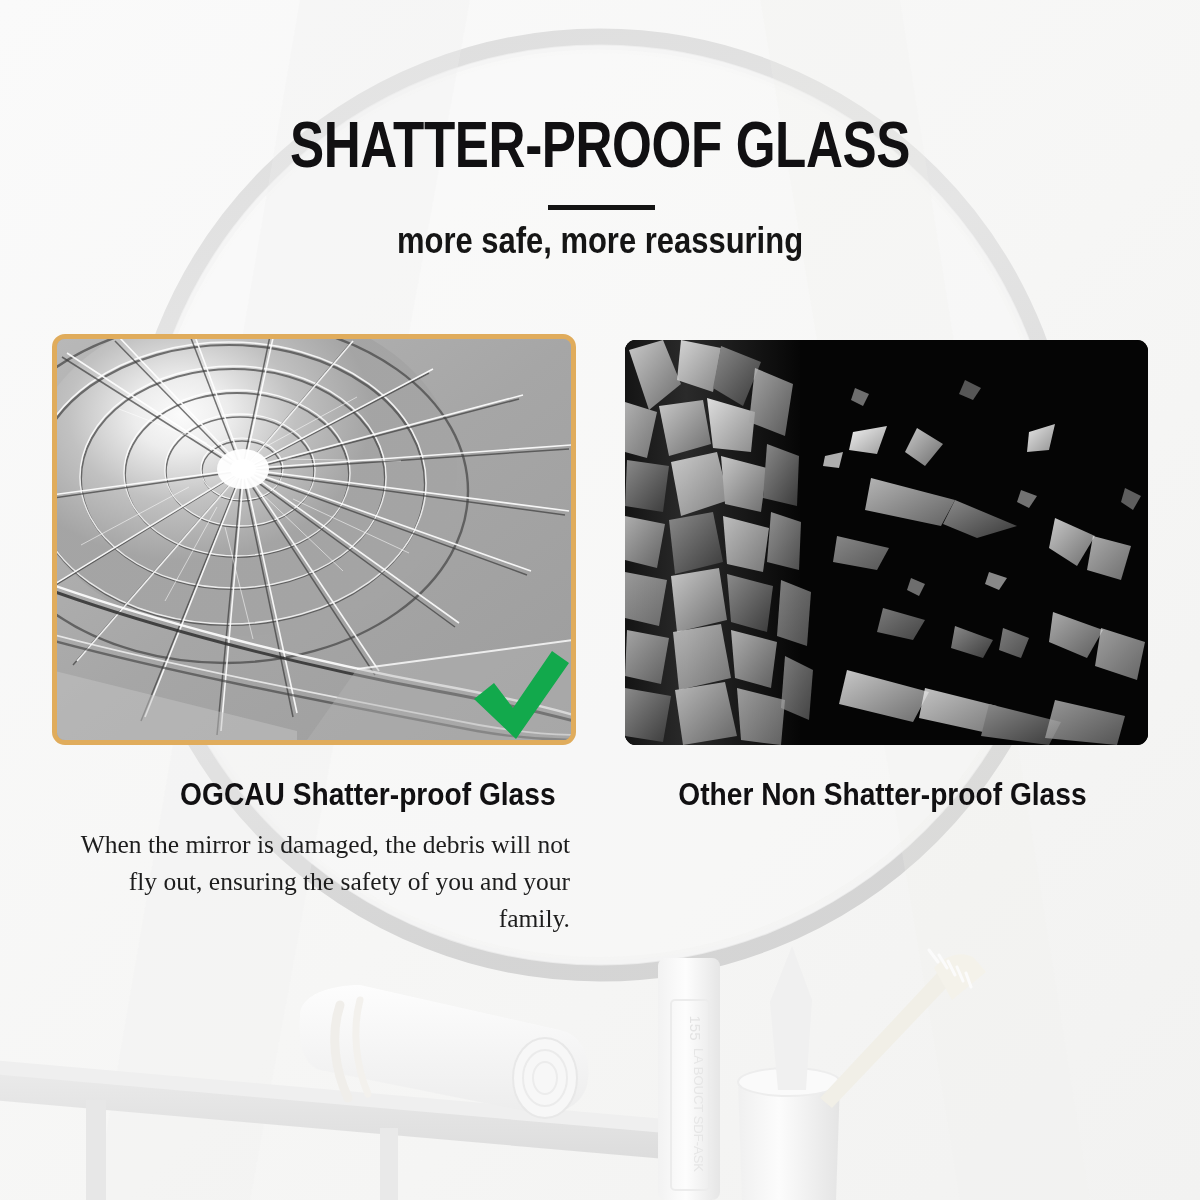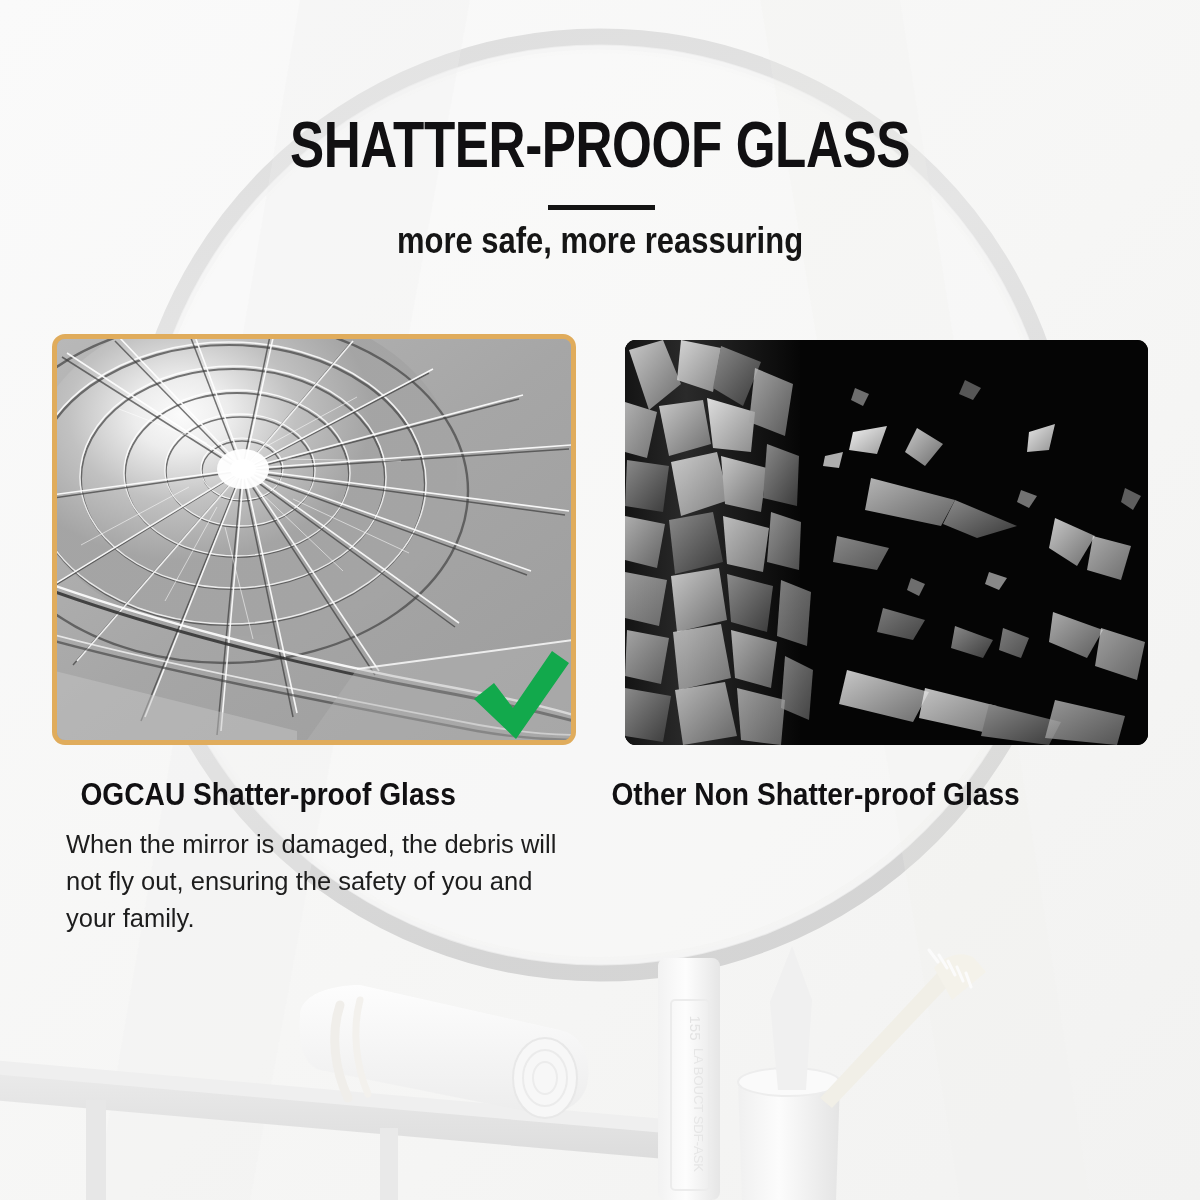--- a/index.html
+++ b/index.html
@@ -51,31 +51,31 @@
     border-radius:11px;background:#050505;
   }
   .panel-art{position:absolute;inset:0;width:100%;height:100%;display:block;}
 
   
   #check-mark{
     position:absolute;left:468px;top:645px;width:105px;height:100px;z-index:4;
   }
 
   
-  .caption-col{position:absolute;top:775px;width:540px;text-align:left;z-index:3;}
+  .caption-col{position:absolute;top:775px;width:540px;text-align:right;z-index:3;}
   #caption-left{left:48px;}
   #caption-right{left:579px;}
   .caption-title{
     font-family:"Liberation Sans Narrow","Liberation Sans",sans-serif;
     font-weight:700;font-size:32px;line-height:38px;color:#111012;
     transform:scaleX(0.88);transform-origin:50% 50%;
     white-space:nowrap;margin:0 0 13px 0;
   }
   .caption-body{
-    font-family:Liberation Sans, sans-serif;
+    font-family:Liberation Serif, serif;
     font-weight:400;font-size:25.5px;line-height:37px;color:#1d1d1d;
     margin:0;padding:0 18px;
   }
 </style>
 </head>
 <body>
 
 <div id="bg-scene">
   <svg width="1200" height="1200" viewBox="0 0 1200 1200">
     <defs>

